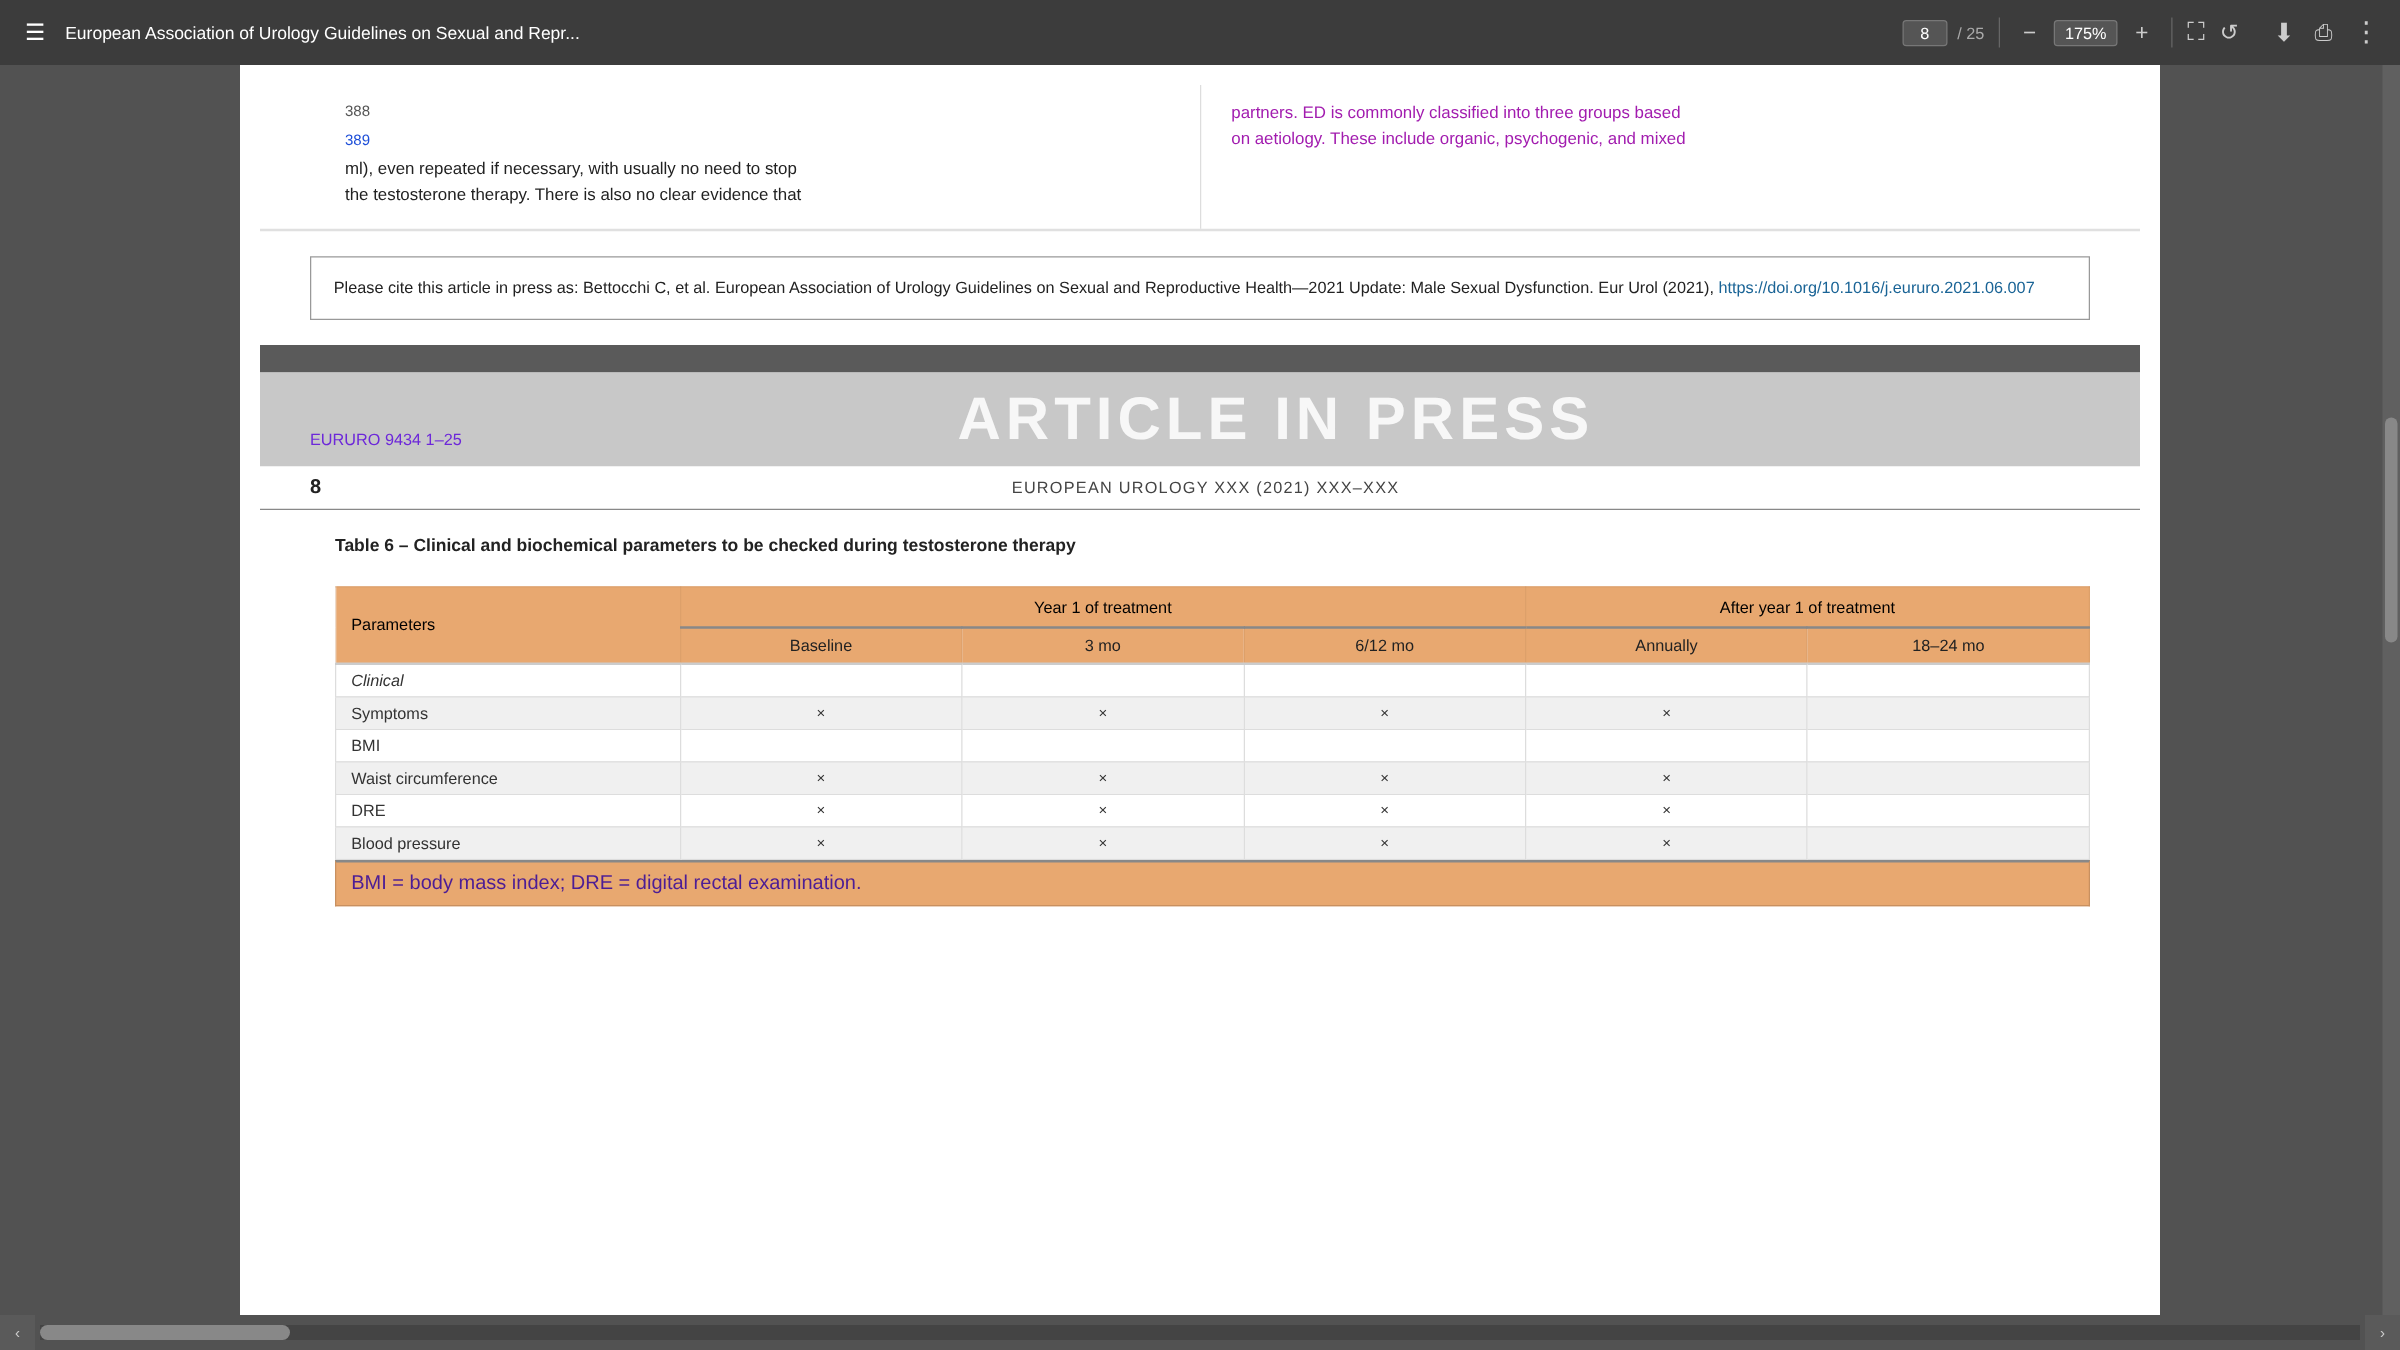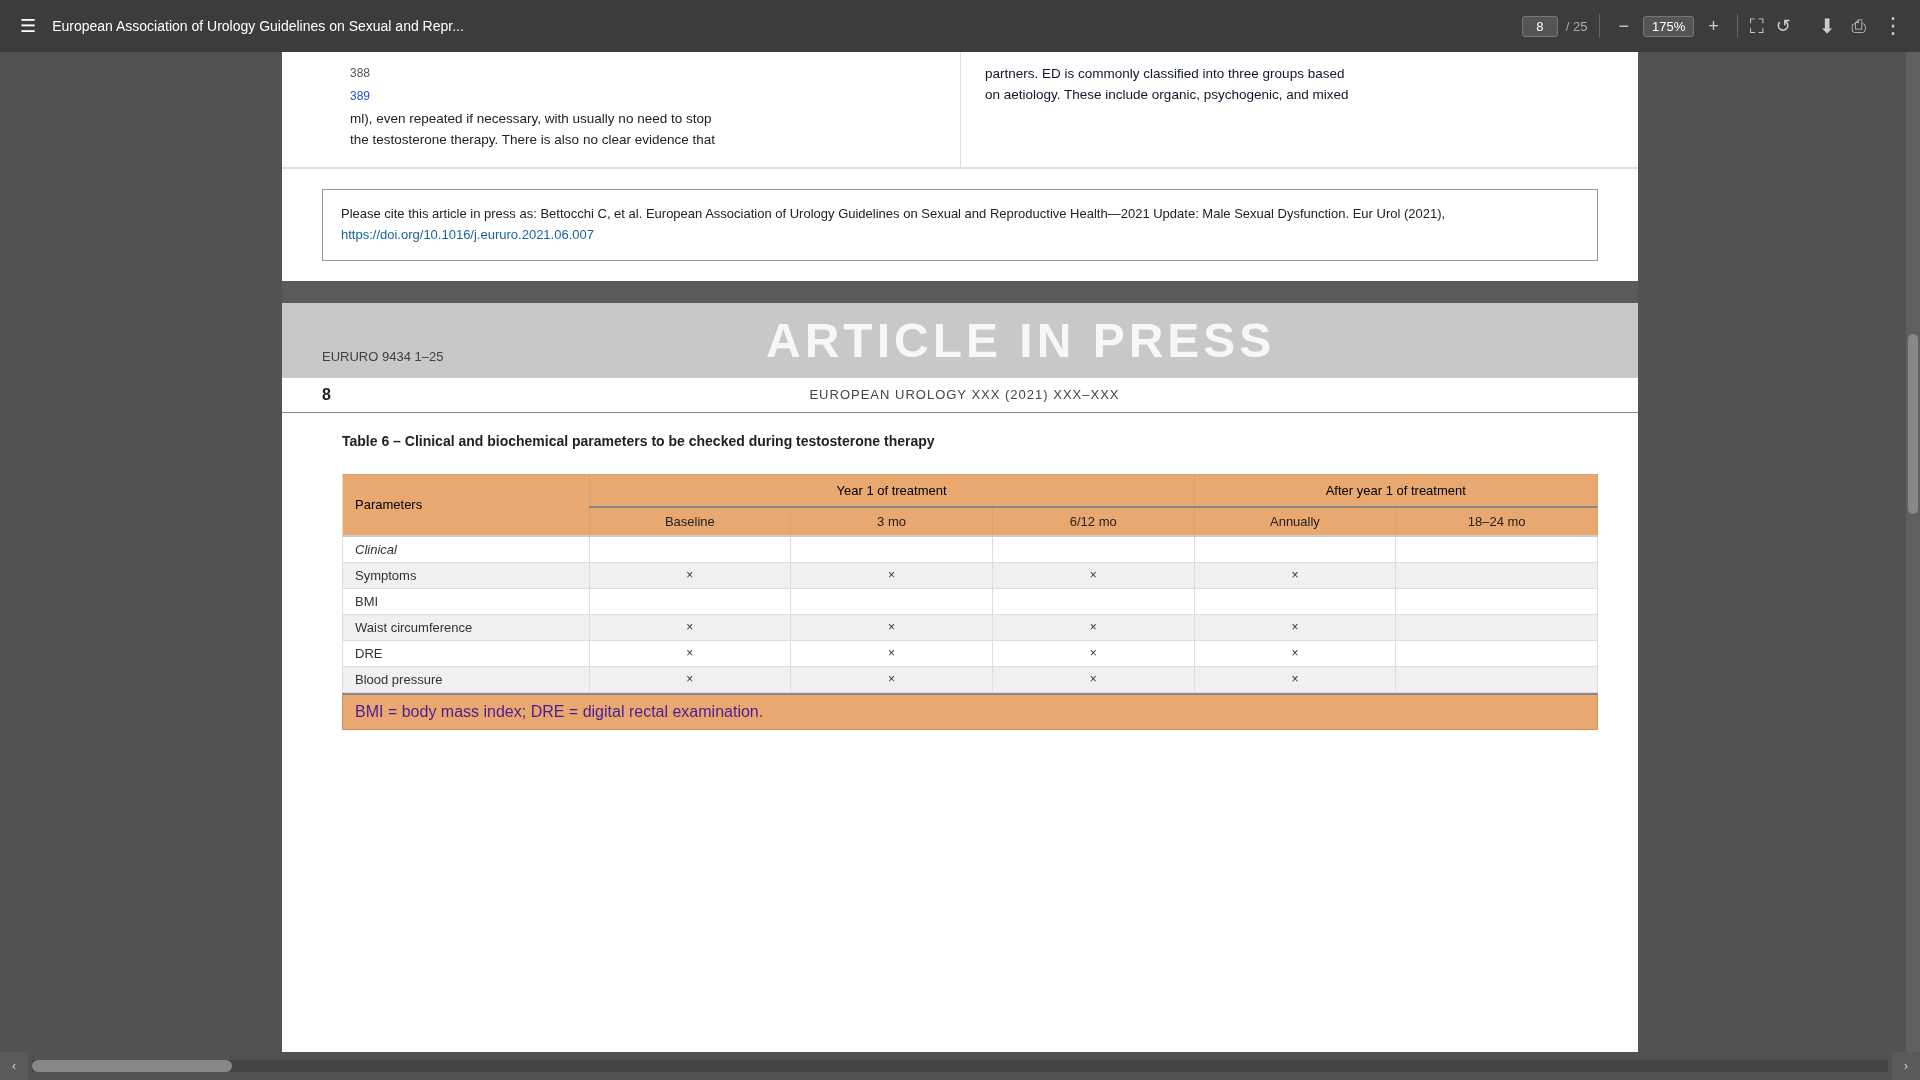--- a/index.html
+++ b/index.html
@@ -92,23 +92,23 @@
       background: #525252;
       display: flex;
       justify-content: center;
       overflow: hidden;
       position: relative;
     }
 
     
     .page {
       background: #fff;
-      width: 1356px;
+      width: 1536px;
       min-height: 100%;
-      padding: 0;
+      padding: 16px;
       position: relative;
       overflow: hidden;
     }
 
     
     .top-text-area {
       display: flex;
       padding: 0 0 0 0;
       border-bottom: 2px solid #e0e0e0;
     }
@@ -117,21 +117,21 @@
       padding: 12px 24px 16px 68px;
       font-size: 13.5px;
       line-height: 1.55;
       color: #222;
     }
     .right-col {
       width: 50%;
       padding: 12px 24px 16px 24px;
       font-size: 13.5px;
       line-height: 1.55;
-      color: #0f172a;
+      color: #a21caf;
       border-left: 1px solid #ddd;
     }
 
     
     .citation-box {
       border: 1px solid #999;
       background: #fff;
       margin: 20px 40px;
       padding: 14px 18px;
       font-size: 13px;
@@ -153,21 +153,21 @@
     
     .article-header {
       background: #c8c8c8;
       padding: 10px 40px;
       display: flex;
       align-items: center;
       justify-content: space-between;
     }
     .eururo-label {
       font-size: 13px;
-      color: #404040;
+      color: #6d28d9;
       font-weight: normal;
       margin-top: 33px;
     }
     .article-in-press {
       font-size: 48px;
       font-weight: bold;
       color: rgba(255,255,255,0.85);
       letter-spacing: 4px;
       text-align: center;
       flex: 1;

